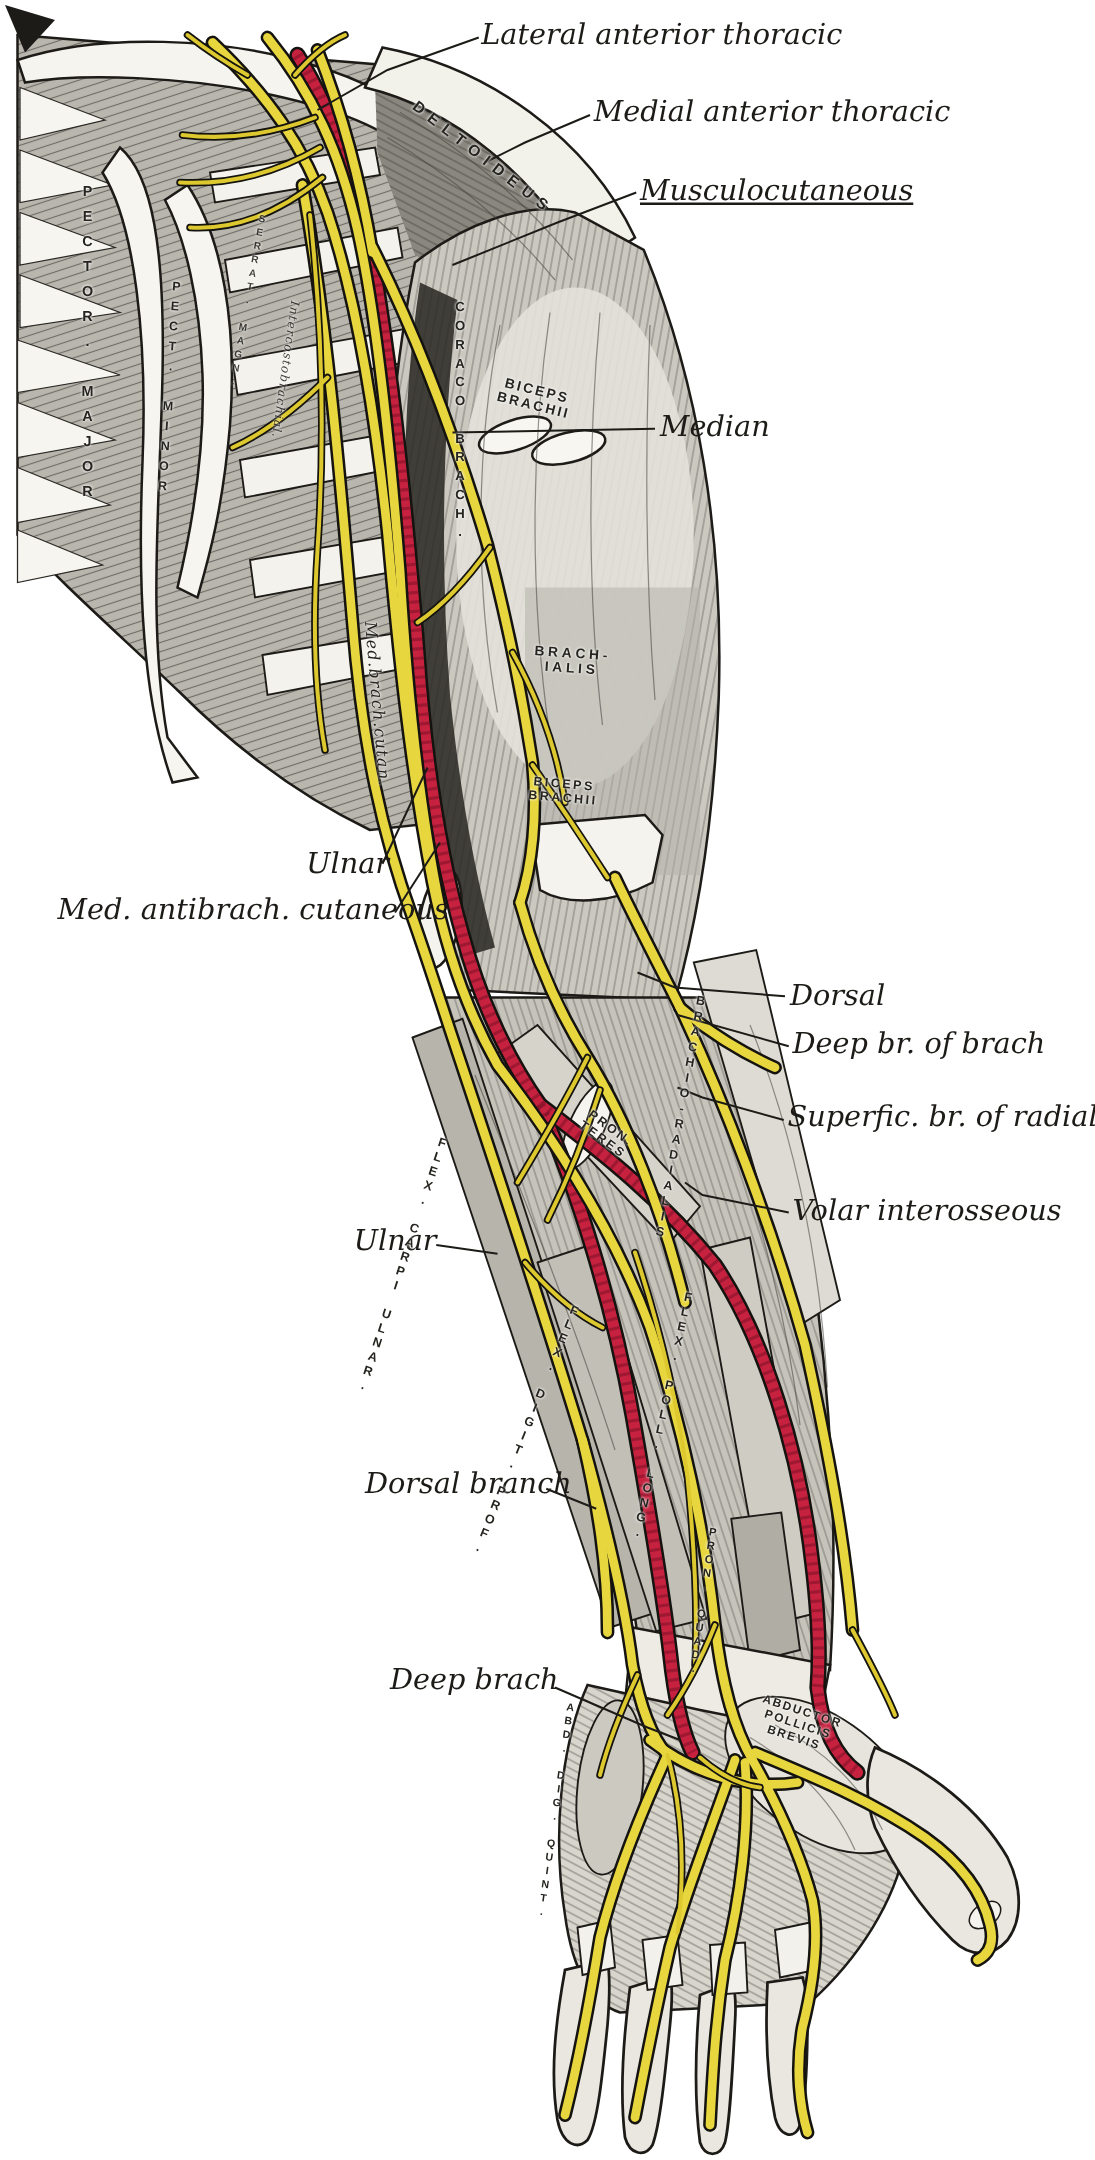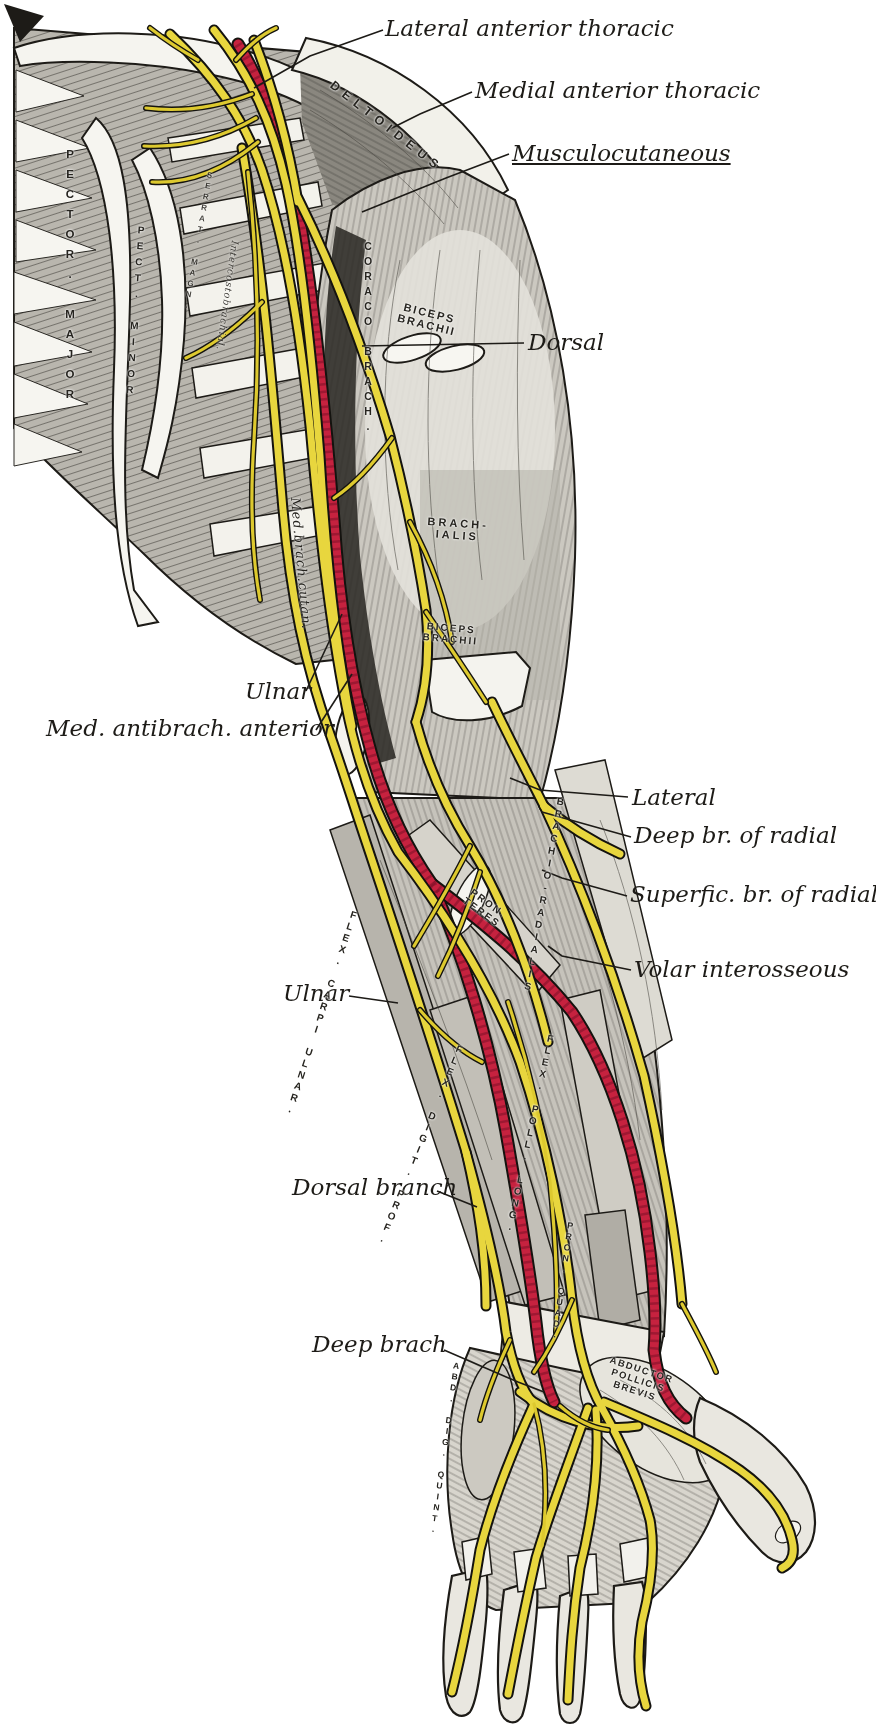--- a/index.html
+++ b/index.html
@@ -313,25 +313,25 @@
     <path d="M631,970 L562,956 L548,946"></path>
     <path d="M349,996 L398,1003"></path>
     <path d="M437,1191 L477,1207"></path>
     <path d="M444,1350 L518,1382 L544,1392"></path>
   </g>
 </svg>
 
 <div class="lab" style="left:385px;top:16px;">Lateral anterior thoracic</div>
 <div class="lab" style="left:475px;top:78px;">Medial anterior thoracic</div>
 <div class="lab" style="left:512px;top:141px;text-decoration:underline;">Musculocutaneous</div>
-<div class="lab" style="left:528px;top:330px;">Dorsal</div>
+<div class="lab" style="left:528px;top:330px;">Median</div>
 <div class="lab" style="left:245px;top:679px;">Ulnar</div>
-<div class="lab" style="left:46px;top:716px;">Med. antibrach. anterior</div>
-<div class="lab" style="left:632px;top:785px;">Lateral</div>
-<div class="lab" style="left:634px;top:823px;">Deep br. of radial</div>
+<div class="lab" style="left:46px;top:716px;">Med. antibrach. cutaneous</div>
+<div class="lab" style="left:632px;top:785px;">Dorsal</div>
+<div class="lab" style="left:634px;top:823px;">Deep br. of brach</div>
 <div class="lab" style="left:630px;top:882px;">Superfic. br. of radial</div>
 <div class="lab" style="left:634px;top:957px;text-align:center;">Volar interosseous</div>
 <div class="lab" style="left:283px;top:981px;">Ulnar</div>
 <div class="lab" style="left:292px;top:1175px;">Dorsal branch</div>
 <div class="lab" style="left:312px;top:1332px;">Deep brach</div>
 
 <div class="mlab" style="left:336px;top:78px;font-size:12.5px;letter-spacing:6px;transform:rotate(38deg);">DELTOIDEUS</div>
 <div class="mlab vU" style="left:64px;top:148px;font-size:11.5px;letter-spacing:8px;">PECTOR. MAJOR</div>
 <div class="mlab vU" style="left:136px;top:224px;font-size:10px;letter-spacing:5px;transform:rotate(4deg);">PECT. MINOR</div>
 <div class="mlab vU" style="left:206px;top:170px;font-size:8px;letter-spacing:2px;transform:rotate(10deg);opacity:.85;">SERRAT. MAGN.</div>

